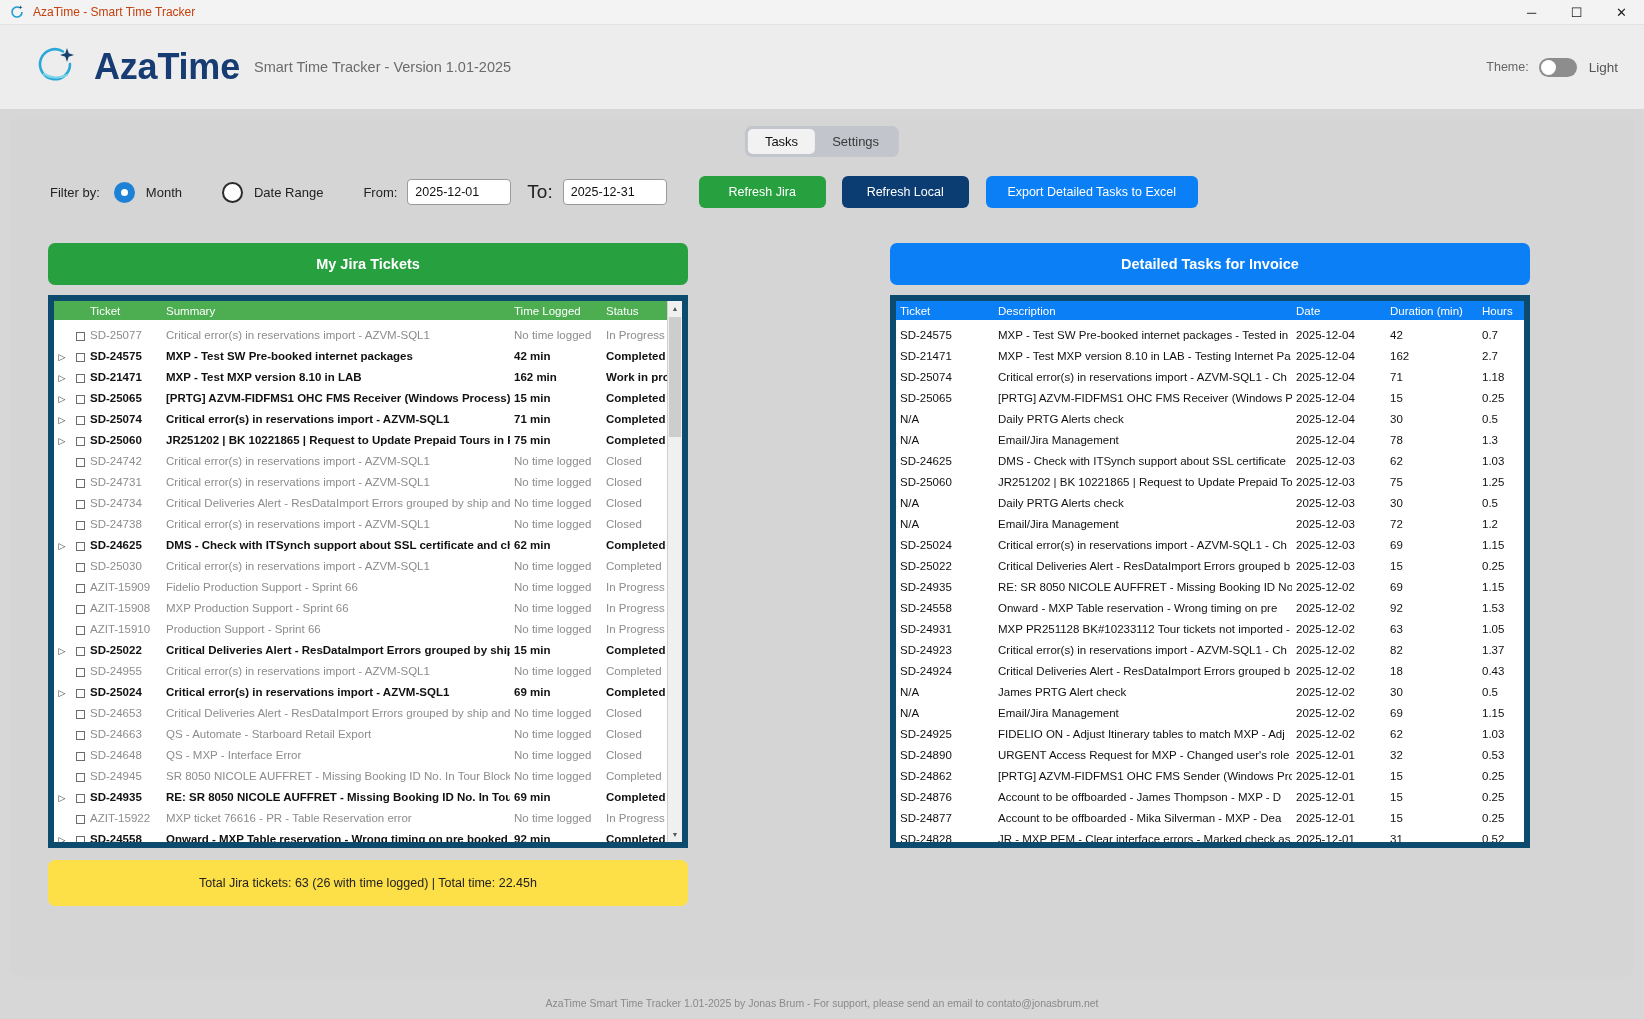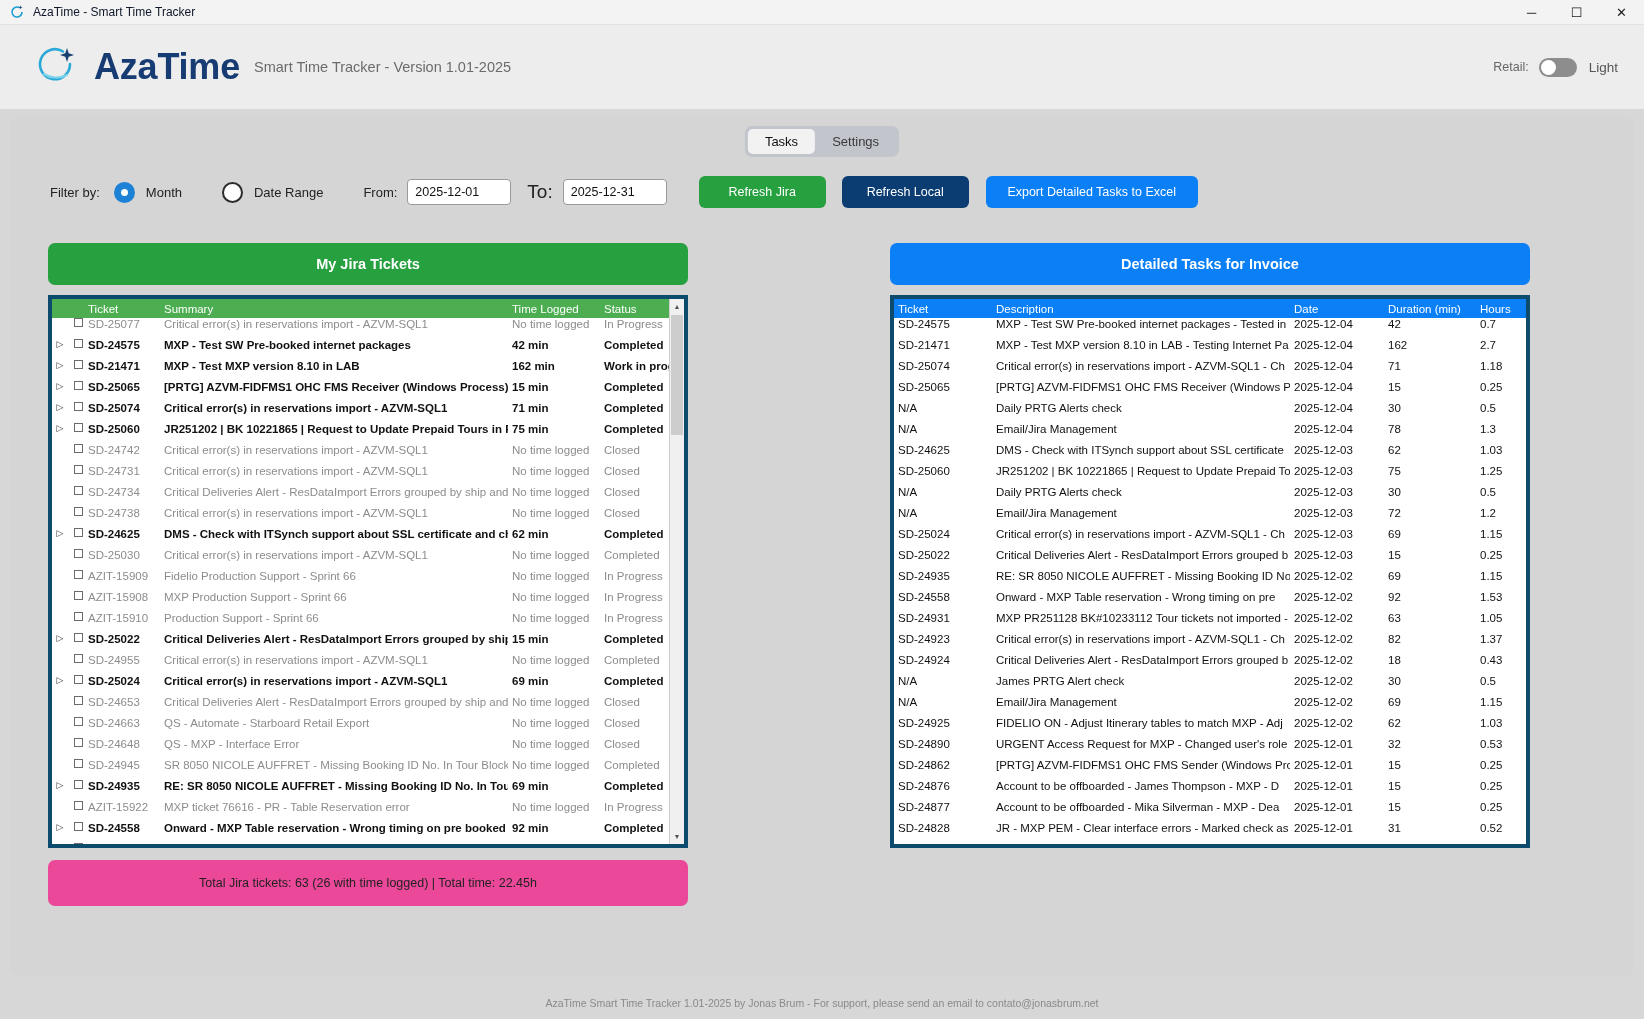--- a/index.html
+++ b/index.html
@@ -14,21 +14,21 @@
   
   .titlebar {
     height: 25px; background: #f3f3f3;
     display: flex; align-items: center;
     border-bottom: 1px solid #e2e2e2;
   }
   .titlebar .tb-icon {
     width: 16px; height: 16px; margin-left: 9px; margin-right: 8px;
     position: relative; flex: none;
   }
-  .titlebar .tb-title { font-size: 12px; color: #0f172a; }
+  .titlebar .tb-title { font-size: 12px; color: #c2410c; }
   .tb-spacer { flex: 1; }
   .tb-btn {
     width: 45px; height: 25px; display: flex; align-items: center;
     justify-content: center; color: #1a1a1a; font-size: 13px;
   }
 
   
   .appheader {
     height: 84px; background: #ededed;
     display: flex; align-items: center; padding: 0 20px;
@@ -106,32 +106,32 @@
   .panel-head {
     height: 42px; border-radius: 7px; color: #fff;
     font-size: 14.5px; font-weight: bold;
     display: flex; align-items: center; justify-content: center; text-align: center;
   }
   .panel-head.green { background: #27a03f; }
   .panel-head.blue  { background: #0b7ff5; }
 
   .grid {
     margin-top: 10px; height: 553px; background: #fff;
-    border: 4px solid #0c4a6e; position: relative; overflow: hidden;
+    border: 6px solid #0c4a6e; position: relative; overflow: hidden;
   }
   .grid-head {
     display: flex; height: 19px; color: #fff; font-size: 11.5px;
     align-items: center;
   }
   .grid-head.green { background: #4cae50; }
   .grid-head.blue  { background: #0b7ff5; }
   .gh { padding-left: 4px; overflow: hidden; white-space: nowrap; }
 
   .row {
-    display: flex; height: 21px; align-items: flex-start;
+    display: flex; height: 21px; align-items: flex-end;
     font-size: 11.5px; color: #111; white-space: nowrap;
   }
   .row.dim { color: #8c8c8c; }
   .row.bold .c-ticket, .row.bold .c-sum, .row.bold .c-time, .row.bold .c-status { font-weight: bold; }
   .cell { overflow: hidden; white-space: nowrap; padding-left: 4px; text-overflow: clip; }
 
   .c-exp { width: 16px; text-align: center; color: #333; font-size: 9px; padding: 0; flex: none; }
   .c-chk { width: 16px; flex: none; display: flex; align-items: center; justify-content: center; }
   .chkbox { width: 9px; height: 9px; border: 1px solid #6b6b6b; background: #fff; }
   .c-ticket { width: 76px; flex: none; }
@@ -157,21 +157,21 @@
   .vs-thumb {
     position: absolute; left: 1px; right: 1px; top: 16px; height: 120px;
     background: #cdcdcd;
   }
 
   .totalbar {
     margin-top: 12px; height: 46px; border-radius: 7px;
     display: flex; align-items: center; justify-content: center;
     font-size: 12.5px; color: #222;
   }
-  .totalbar.green { background: #ec4899; }
+  .totalbar.green { background: #fde047; }
   .totalbar.blue  { background: #dfeefb; }
 
   
   .center { position: absolute; left: 718px; top: 240px; width: 134px; }
   .cbtn {
     width: 134px; height: 38px; border-radius: 7px; border: none; color: #fff;
     font-size: 12px; font-family: "Liberation Sans", sans-serif; cursor: pointer;
     display: flex; align-items: center; justify-content: center; margin-bottom: 14px;
   }
   .cbtn.red   { background: #dc3545; }
@@ -222,21 +222,21 @@
   <span class="logo-wrap">
     <svg width="46" height="46" viewBox="0 0 46 46">
       <path d="M36 20a15 15 0 1 1-7-12.5" fill="none" stroke="#2aa9d8" stroke-width="2.6" stroke-linecap="round"></path>
       <path d="M10 30c6 4 15 5 23 1" fill="none" stroke="#7fd3ea" stroke-width="2.2" stroke-linecap="round"></path>
       <path d="M33 4l1.7 5.3L40 11l-5.3 1.7L33 18l-1.7-5.3L26 11l5.3-1.7z" fill="#17406e"></path>
     </svg>
   </span>
   <span class="brand">AzaTime</span>
   <span class="brand-sub">Smart Time Tracker - Version 1.01-2025</span>
   <span class="hdr-spacer"></span>
-  <span class="theme-label">Retail:</span>
+  <span class="theme-label">Theme:</span>
   <span class="toggle">
       <span class="knob"></span>
     </span>
   <span class="light-label">Light</span>
 </div>
 
 <div class="stage">
   <div class="card">
 
     <div class="tabs">

